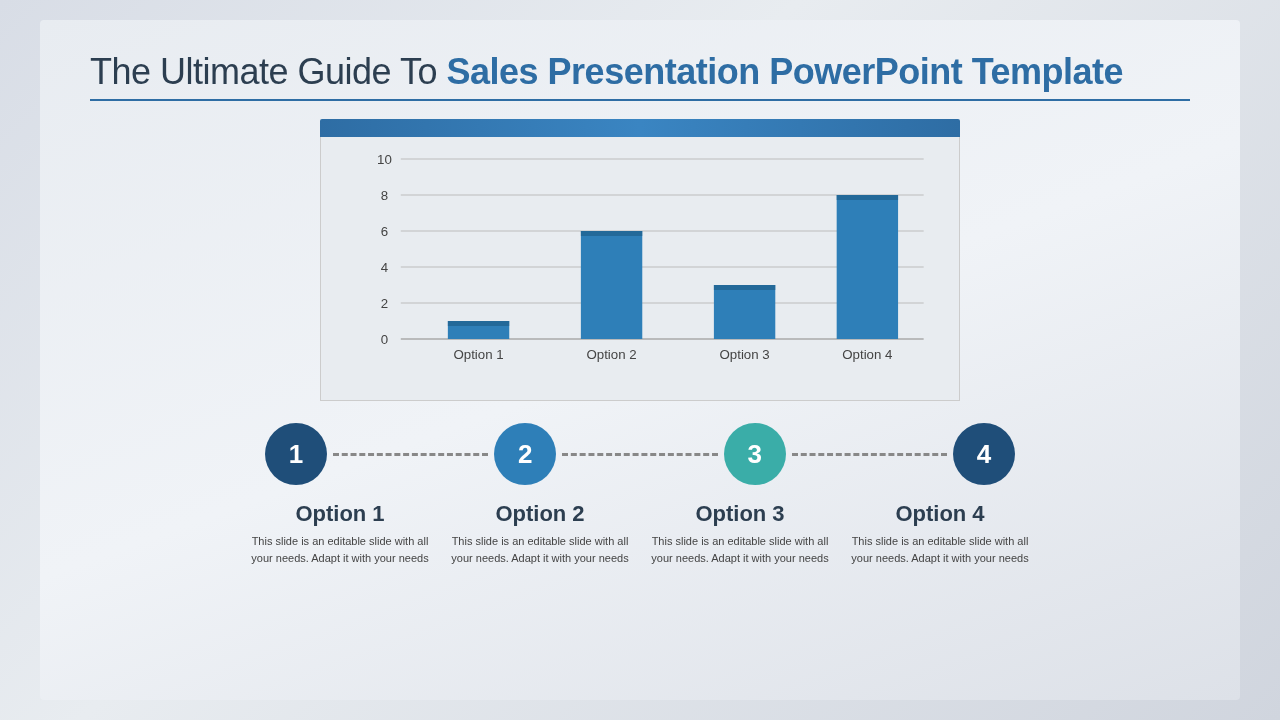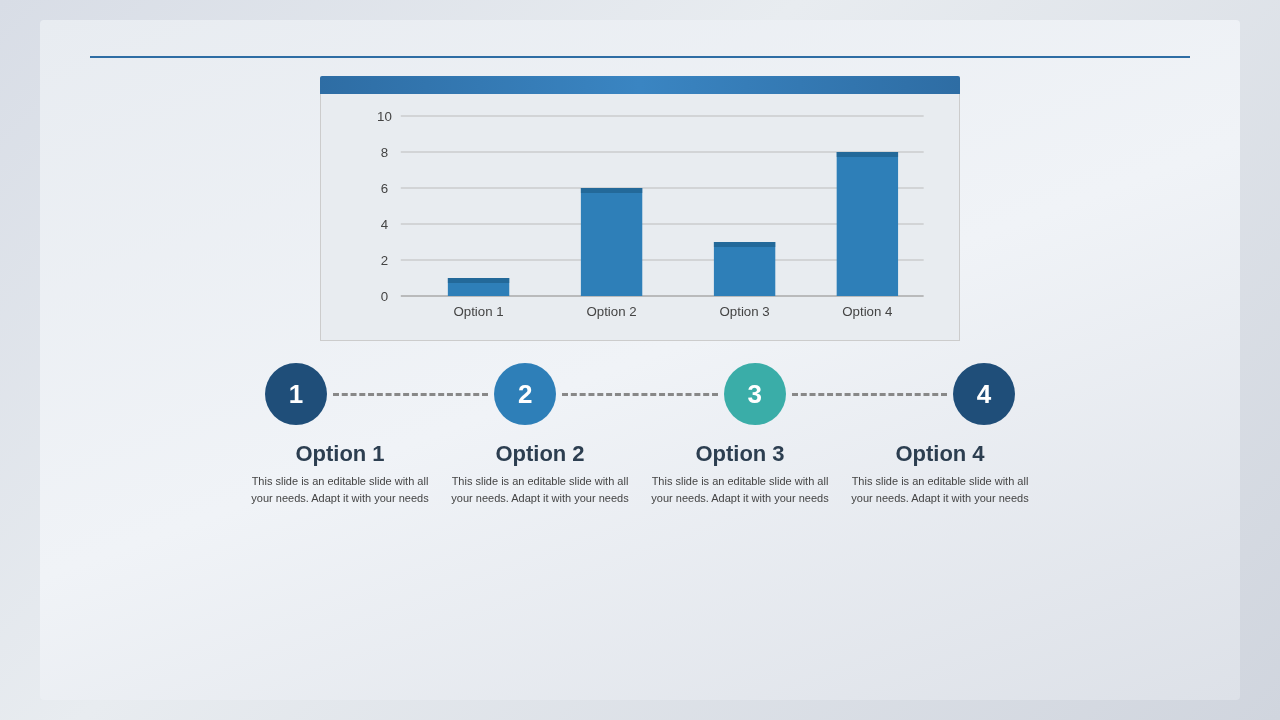--- a/index.html
+++ b/index.html
@@ -62,21 +62,21 @@
     .chart-header-bar {
       background: linear-gradient(90deg, #2e6da4, #3a85c2, #2e6da4);
       height: 18px;
       border-radius: 2px 2px 0 0;
     }
 
     .chart-body {
       background: #e8ecf0;
       border: 1px solid #ccc;
       border-top: none;
-      padding: 12px 20px 10px 45px;
+      padding: 12px 20px 27px 45px;
       position: relative;
     }
 
     .chart-svg {
       width: 100%;
       height: 220px;
     }
 
     
     .steps-section {
@@ -142,20 +142,23 @@
       color: #444;
       line-height: 1.5;
     }
   </style>
 </head>
 <body>
 
 <div class="slide">
 
   <div class="title-row">
+    <div class="title-text">
+      <span>The Ultimate Guide To </span><span class="highlight">Sales Presentation PowerPoint Template</span>
+    </div>
     <div class="title-underline"></div>
   </div>
 
   <div class="chart-container">
     <div class="chart-header-bar"></div>
     <div class="chart-body">
       <svg class="chart-svg" viewBox="0 0 560 220" preserveAspectRatio="none">
 
         <text x="18" y="15" font-size="13" fill="#444" text-anchor="middle">10</text>
         <text x="18" y="51" font-size="13" fill="#444" text-anchor="middle">8</text>

